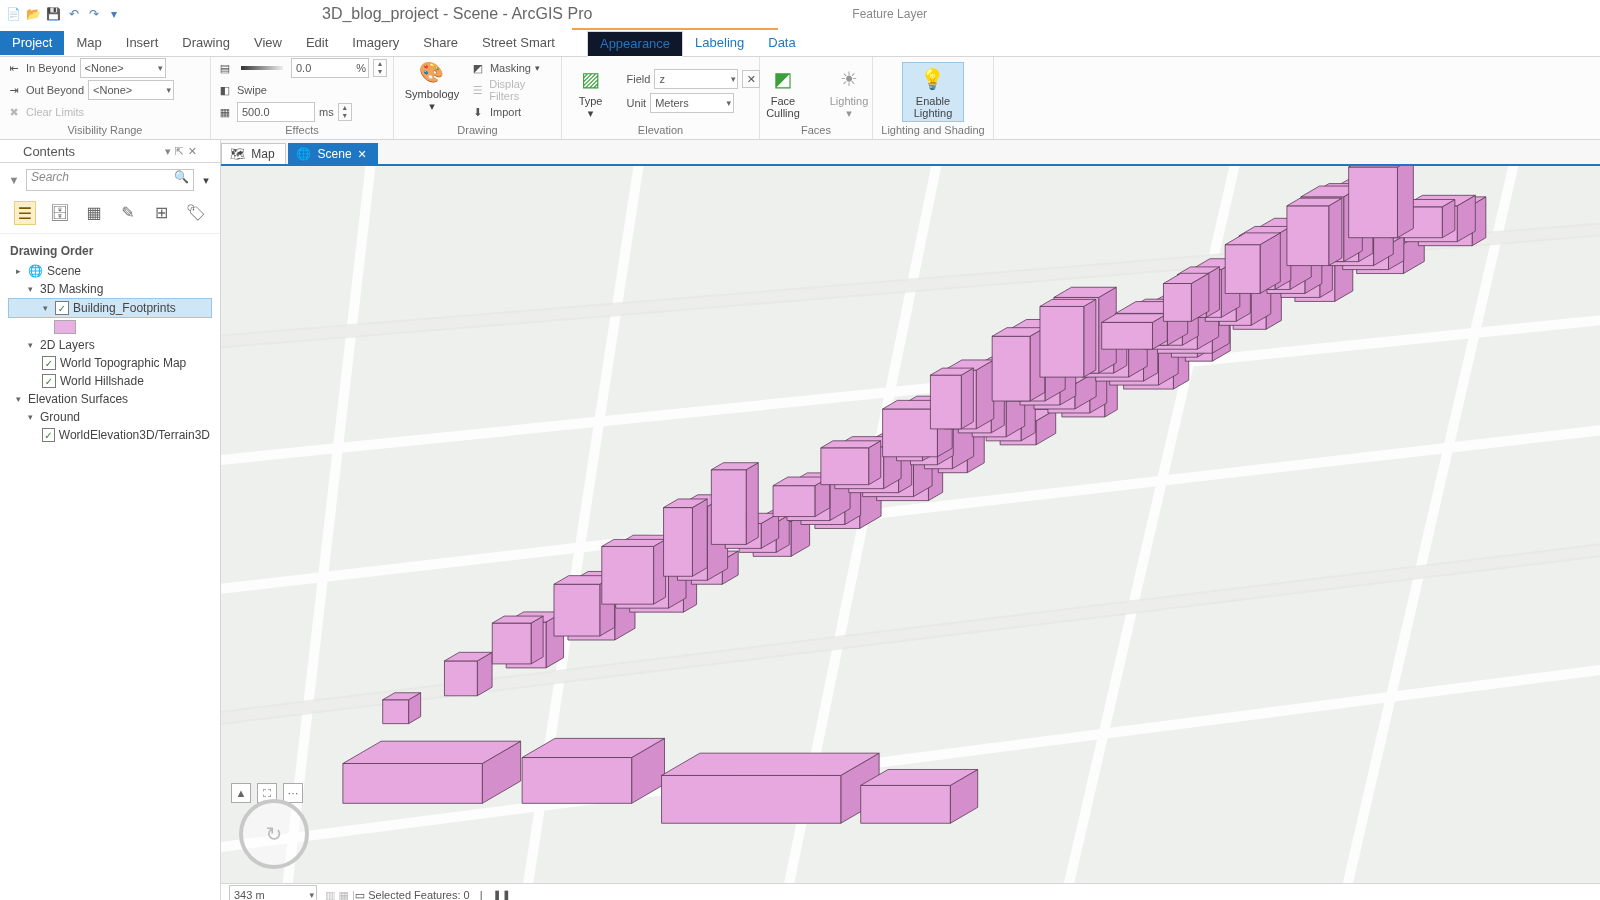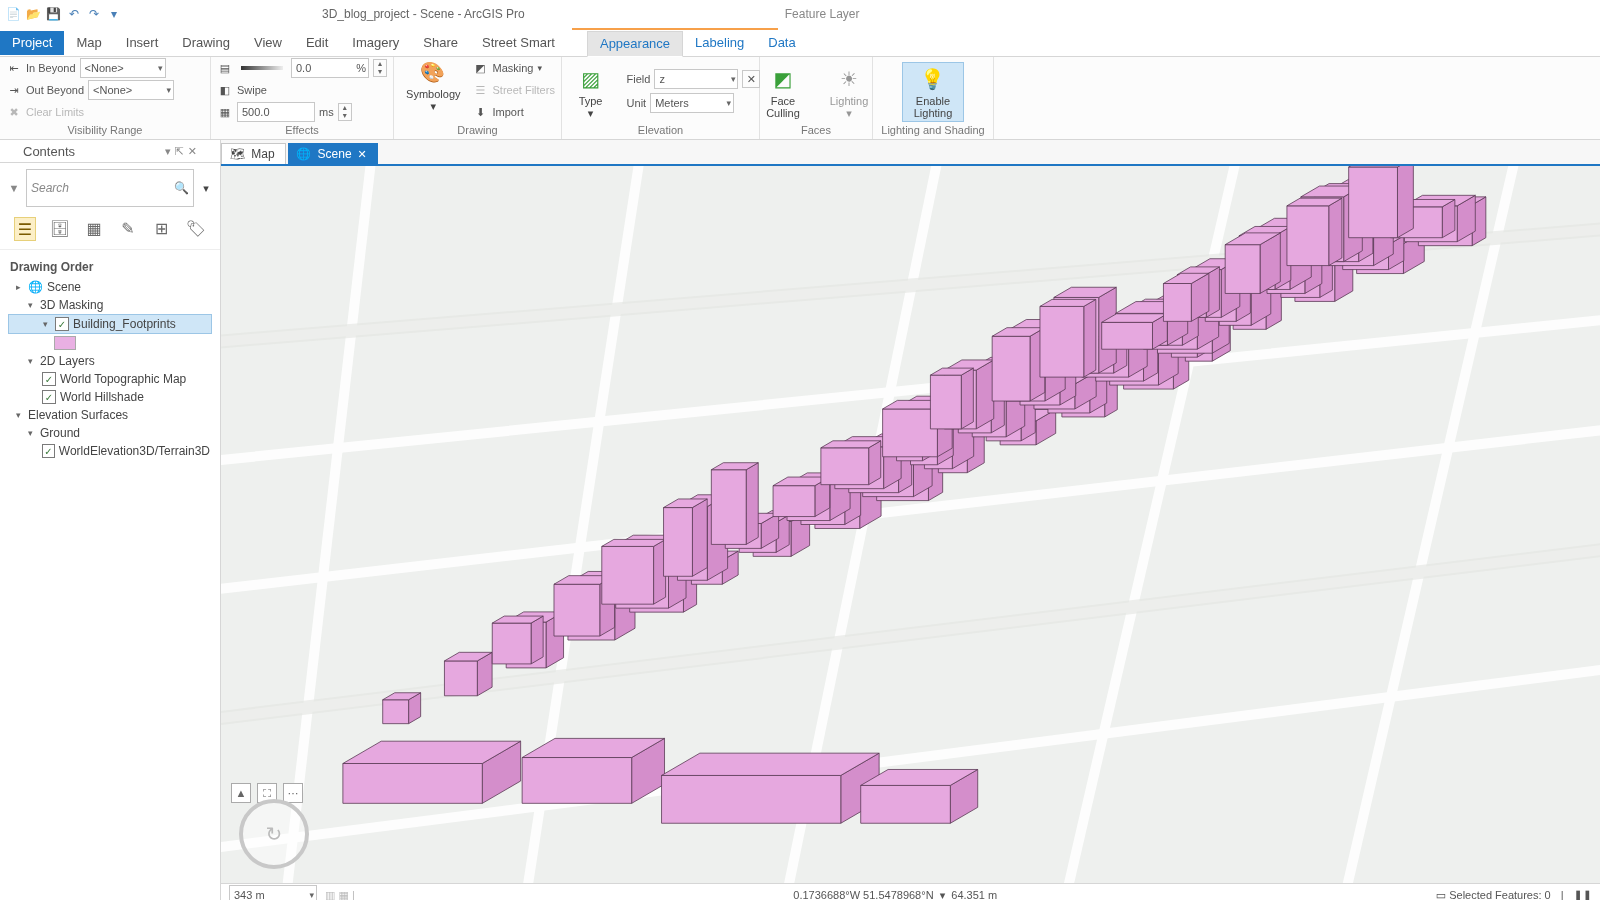--- a/index.html
+++ b/index.html
@@ -1,48 +1,48 @@
 <!DOCTYPE html>
 <html><head>
 <meta charset="utf-8">
 <style>
 html,body{margin:0;padding:0;width:1600px;height:900px;font-family:"Segoe UI",Arial,sans-serif;font-size:12px;color:#444;background:#fff;overflow:hidden}
 .titlebar{height:24px;display:flex;align-items:center;padding:2px 6px;background:#fff}
 .titlebar .qat{display:flex;gap:4px}
 .titlebar .qat span{width:16px;height:16px;display:inline-flex;align-items:center;justify-content:center;font-size:12px;color:#4a80b7}
-.titlebar .doc-title{flex:0 0 auto;margin-left:200px;color:#666;font-size:12px}
+.titlebar .doc-title{flex:0 0 auto;margin-left:200px;color:#666;font-size:16px}
 .titlebar .context-title{flex:0 0 auto;margin-left:260px;color:#888}
 .context-rule{height:2px;background:#fff;position:relative}
 .context-rule::after{content:"";position:absolute;left:572px;width:206px;height:2px;background:#f7a04a}
 .tabs{height:26px;display:flex;align-items:center;background:#fff;border-bottom:1px solid #d6d6d6}
 .tab{padding:4px 12px 5px;font-size:13px;color:#555;cursor:pointer}
 .tab.active-project{background:#1f77c4;color:#fff}
 .tab.context{color:#1f77c4}
-.tab.context.active{border:1px solid #d6d6d6;border-bottom:1px solid #fff;background:#e5e5e5;margin-bottom:-1px}
+.tab.context.active{border:1px solid #d6d6d6;border-bottom:1px solid #fff;background:#0f172a;margin-bottom:-1px}
 .ribbon{height:82px;display:flex;border-bottom:1px solid #d6d6d6;background:#fcfcfc}
 .group{border-right:1px solid #e2e2e2;display:flex;flex-direction:column;align-items:center;justify-content:flex-end;padding:2px 6px 0;position:relative}
 .group .body{flex:1;display:flex;align-items:flex-start;gap:6px;padding-top:4px}
 .group .label{font-size:11px;color:#777;padding:2px 0 3px;text-align:center;width:100%}
 .smallrow{display:flex;align-items:center;gap:4px;height:20px;font-size:11px;color:#555}
 .smallrow.disabled{color:#b8b8b8}
 .icon{width:16px;height:16px;display:inline-flex;align-items:center;justify-content:center;font-size:11px}
 .combo{height:18px;border:1px solid #c8c8c8;background:#fff;display:flex;align-items:center;justify-content:space-between;padding:0 2px 0 4px;font-size:11px;color:#555;min-width:70px}
 .combo .arrow{font-size:9px;color:#666}
 .bigbtn{display:flex;flex-direction:column;align-items:center;justify-content:center;padding:2px 6px;gap:2px;min-width:48px}
 .bigbtn.active{background:#cfe6f7;border:1px solid #9cc6e6}
 .bigbtn .bi{width:28px;height:28px;display:flex;align-items:center;justify-content:center;font-size:20px}
 .bigbtn .bl{font-size:11px;text-align:center;line-height:12px}
 .spinner{display:flex;flex-direction:column;border:1px solid #c8c8c8;width:12px}
 .spinner div{height:8px;font-size:8px;text-align:center;line-height:8px;color:#666}
 .workspace{display:flex;height:calc(900px - 24px - 2px - 26px - 82px)}
 .contents{width:220px;border-right:1px solid #d6d6d6;background:#fff;display:flex;flex-direction:column}
 .pane-header{height:22px;border-bottom:1px solid #d6d6d6;display:flex;align-items:center;padding:0 23px;color:#555;font-size:13px}
 .pane-header .tools{margin-left:auto;display:flex;gap:4px;color:#888;font-size:11px}
 .search-row{display:flex;align-items:center;padding:6px;gap:4px}
-.search-box{flex:1;display:flex;align-items:center;border:1px solid #c8c8c8;height:20px;padding:8px 4px;color:#888;font-style:italic}
+.search-box{flex:1;display:flex;border:1px solid #c8c8c8;height:20px;padding:0 4px;color:#888;font-style:italic}
 .search-box .mag{margin-left:auto;font-style:normal;color:#888}
 .toc-icons{display:flex;gap:14px;padding:4px 14px 8px;border-bottom:1px solid #eee}
 .toc-icons span{width:22px;height:22px;display:flex;align-items:center;justify-content:center;font-size:16px;color:#6b6b6b}
 .toc-icons span.sel{background:#fcefc7;border:1px solid #e7d07a;color:#7a5a00}
 .tree{padding:6px 8px;font-size:12px;color:#444}
 .tree .hdr{font-weight:600;color:#555;padding:4px 2px}
 .tree .node{display:flex;align-items:center;gap:4px;padding:2px 2px;white-space:nowrap}
 .tree .node.sel{background:#cfe6f7;border:1px solid #9cc6e6}
 .tree .lvl1{padding-left:8px}.tree .lvl2{padding-left:20px}.tree .lvl3{padding-left:34px}.tree .lvl4{padding-left:46px}
 .tri{font-size:9px;color:#666;width:8px;display:inline-block}
@@ -164,21 +164,21 @@
         <div class="bl"><span>Symbology</span><br>▾</div>
       </div>
       <div style="display:flex;flex-direction:column;gap:2px;padding-top:2px">
         <div class="smallrow">
             <span class="icon">◩</span>
             <span>Masking</span> 
             <span style="font-size:9px">▾</span>
           </div>
         <div class="smallrow disabled">
             <span class="icon">☰</span>
-            <span>Street Filters</span>
+            <span>Display Filters</span>
           </div>
         <div class="smallrow">
             <span class="icon">⬇</span>
             <span>Import</span>
           </div>
       </div>
     </div>
     <div class="label">Drawing</div>
   </div>
 
@@ -597,23 +597,20 @@
         <div class="sq">⋯</div>
       </div>
       <div class="compass">↻</div>
     </div>
     <div class="statusbar">
       <div class="combo scale">
           <span>343 m</span>
           <span class="arrow">▾</span>
         </div>
       <span style="margin-left:8px;color:#bbb">▥ ▦ |</span>
-      <div class="center">
-        <span>0.1736688°W 51.5478968°N</span> &nbsp;▾&nbsp; <span>64.351 m</span>
-      </div>
       <div class="right">
         <span>▭ <span>Selected Features: 0</span></span>
         <span>|</span>
         <span>❚❚</span>
       </div>
     </div>
   </div>
 </div>
 
 </body></html>

